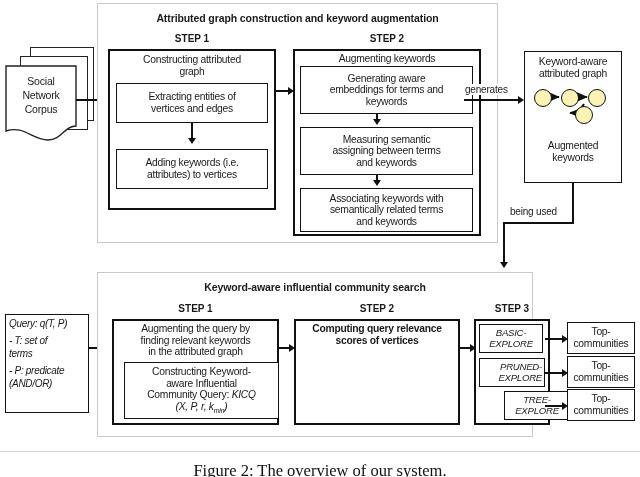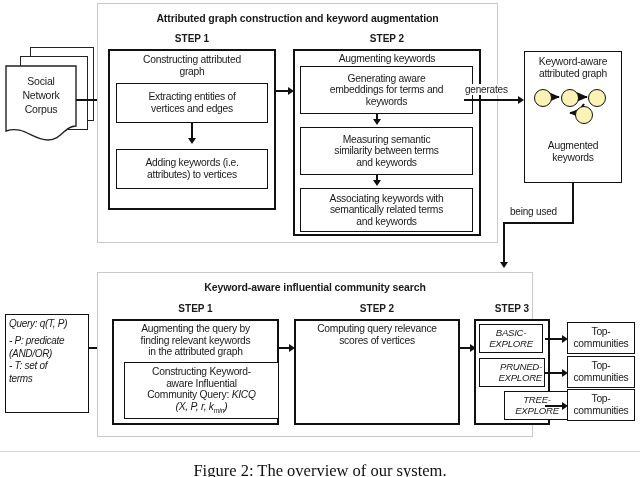--- a/index.html
+++ b/index.html
@@ -199,21 +199,21 @@
   <div class="box-med cell-center abs" style="left:300px; top:66px; width:173px; height:48px; flex-direction:column;">
     <span>Generating aware</span>
     <span>embeddings for terms and</span>
     <span>keywords</span>
   </div>
   <div class="vline" style="left:376px; top:114px; width:1.6px; height:8px;"></div>
   <div class="arrow-d" style="left:372.6px; top:119px;"></div>
 
   <div class="box-med cell-center abs" style="left:300px; top:127px; width:173px; height:48px; flex-direction:column;">
     <span>Measuring semantic</span>
-    <span>similarity between terms</span>
+    <span>assigning between terms</span>
     <span>and keywords</span>
   </div>
   <div class="vline" style="left:376px; top:175px; width:1.6px; height:8px;"></div>
   <div class="arrow-d" style="left:372.6px; top:180px;"></div>
 
   <div class="box-med cell-center abs" style="left:300px; top:188px; width:173px; height:44px; flex-direction:column;">
     <span>Associating keywords with</span>
     <span>semantically related terms</span>
     <span>and keywords</span>
   </div>
@@ -254,27 +254,27 @@
   <div class="hline" style="left:503px; top:222px; width:71px;"></div>
   <div class="vline" style="left:503px; top:222px; width:1.6px; height:44px;"></div>
   <div class="arrow-d" style="left:500px; top:262px;"></div>
   <div class="edge-label" style="left:509px; top:206px;">being used</div>
 
   <div class="box-thin abs" style="left:5px; top:314px; width:84px; height:99px;"></div>
   <div style="position:absolute; left:9px; top:318px; width:78px; font-size:10px; line-height:12.4px; letter-spacing:-0.3px;">
     <div style="margin-bottom:5px;">
       <span class="ital">Query: q(T, P)</span>
     </div>
+    <div class="ital" style="margin-bottom:5px;">
+      <div>- T: set of</div>
+      <div>terms</div>
+    </div>
     <div class="ital">
       <div>- P: predicate</div>
       <div>(AND/OR)</div>
-    </div>
-    <div class="ital" style="margin-bottom:5px;">
-      <div>- T: set of</div>
-      <div>terms</div>
     </div>
   </div>
 
   <div class="hline" style="left:89px; top:347px; width:20px;"></div>
   <div class="arrow-r" style="left:106px; top:343.6px;"></div>
 
   <div class="panel abs" style="left:97px; top:272px; width:436px; height:165px;"></div>
   <div class="panel-title" style="left:97px; width:436px; top:281px;">Keyword-aware influential community search</div>
 
   <div class="step-label" style="left:112px; width:167px; top:303px;">STEP 1</div>
@@ -295,21 +295,21 @@
         <span>(X, P, r, k</span><sub>min</sub><span>)</span>
       </div>
     </div>
   </div>
 
   <div class="hline" style="left:279px; top:347px; width:13px;"></div>
   <div class="arrow-r" style="left:289px; top:343.6px;"></div>
 
   <div class="step-label" style="left:294px; width:166px; top:303px;">STEP 2</div>
   <div class="box-thick abs" style="left:294px; top:319px; width:166px; height:106px;"></div>
-  <div class="cell-text" style="left:296px; width:162px; top:323px;">
+  <div class="cell-text" style="left:296px; width:162px; top:323px;font-weight:bold;">
     <div>Computing query relevance</div>
     <div>scores of vertices</div>
   </div>
 
   <div class="hline" style="left:460px; top:347px; width:13px;"></div>
   <div class="arrow-r" style="left:470px; top:343.6px;"></div>
 
   <div class="step-label" style="left:474px; width:76px; top:303px;">STEP 3</div>
   <div class="box-thick abs" style="left:474px; top:319px; width:76px; height:106px;"></div>
 

